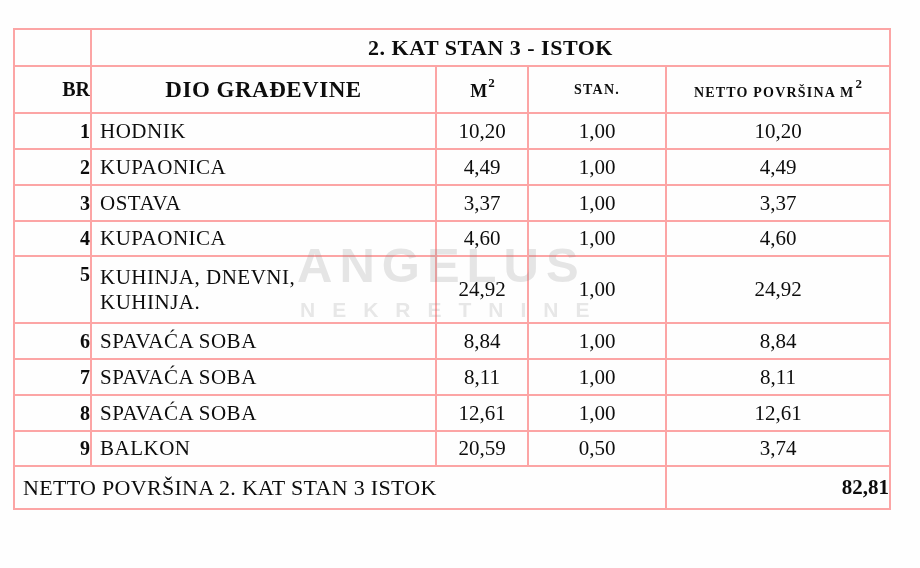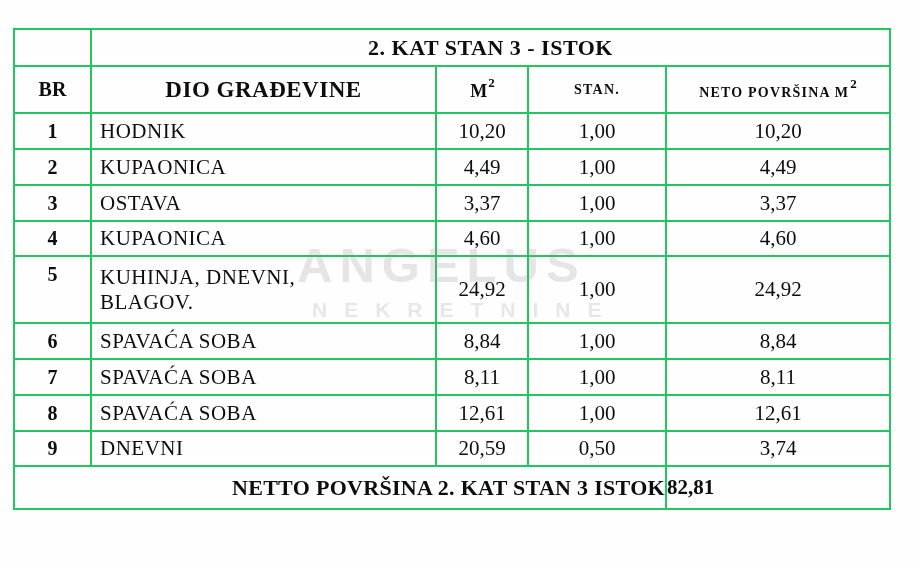--- a/index.html
+++ b/index.html
@@ -18,34 +18,34 @@
   }
   table.spec {
     position: absolute;
     left: 13px;
     top: 28px;
     width: 876px;
     border-collapse: collapse;
     table-layout: fixed;
   }
   table.spec td {
-    border: 2px solid #22c55e;
+    border: 2px solid #fca5a5;
     padding: 0;
     vertical-align: middle;
     overflow: hidden;
   }
   
   tr.r-title   { height: 37px; }
   tr.r-header  { height: 47px; }
   tr.r-std     { height: 36px; }
   tr.r-tall    { height: 67px; }
   tr.r-footer  { height: 43px; }
   .c-name   { text-align: left; padding-left: 8px !important; font-size: 21px; letter-spacing: 0.5px; }
   .c-num    { text-align: center; font-size: 21px; margin-left: 48px; }
-  .c-br     { text-align: center; font-size: 20px; font-weight: bold; }
+  .c-br     { text-align: right; font-size: 20px; font-weight: bold; }
 
   .t-title {
     font-size: 22px;
     font-weight: bold;
     text-align: center;
     letter-spacing: 0.5px;
   }
   .h-dio {
     font-size: 23px;
     font-weight: bold;
@@ -67,29 +67,29 @@
   .sup2 {
     font-size: 13px;
     font-weight: bold;
     vertical-align: super;
     position: relative;
     top: -3px;
     left: 1px;
   }
   .f-label {
     font-size: 22px;
-    font-weight: bold;
-    text-align: right;
+    font-weight: normal;
+    text-align: left;
     padding-left: 8px !important;
     letter-spacing: 0.3px;
   }
   .f-total {
     font-size: 21px;
     font-weight: bold;
-    text-align: left;
+    text-align: right;
   }
   .name-line2 { display: block; }
 
   
   .watermark {
     position: absolute;
     left: 0; top: 0;
     width: 920px; height: 568px;
     pointer-events: none;
     z-index: 3;
@@ -100,21 +100,21 @@
     left: 297px;
     top: 241px;
     font-size: 49px;
     line-height: 1;
     font-weight: bold;
     letter-spacing: 7px;
     color: rgba(140, 140, 140, 0.22);
   }
   .wm-line2 {
     position: absolute;
-    left: 312px;
+    left: 300px;
     top: 299px;
     font-size: 21px;
     line-height: 1;
     font-weight: 600;
     letter-spacing: 17px;
     color: rgba(140, 140, 140, 0.20);
   }
 </style>
 </head>
 <body>
@@ -134,21 +134,21 @@
         <tr class="r-title">
       <td></td>
       <td colspan="4" class="t-title">2. KAT STAN 3 - ISTOK</td>
     </tr>
 
     <tr class="r-header">
       <td class="c-br">BR</td>
       <td class="h-dio">DIO GRAĐEVINE</td>
       <td class="h-m2"><span>M</span><span class="sup2">2</span></td>
       <td class="h-small">STAN.</td>
-      <td class="h-small"><span>NETO POVRŠINA M</span><span class="sup2">2</span></td>
+      <td class="h-small"><span>NETTO POVRŠINA M</span><span class="sup2">2</span></td>
     </tr>
 
     <tr class="r-std">
       <td class="c-br">1</td>
       <td class="c-name">HODNIK</td>
       <td class="c-num">10,20</td>
       <td class="c-num">1,00</td>
       <td class="c-num">10,20</td>
     </tr>
     <tr class="r-std">
@@ -167,21 +167,21 @@
     </tr>
     <tr class="r-std" style="height:35px">
       <td class="c-br">4</td>
       <td class="c-name">KUPAONICA</td>
       <td class="c-num">4,60</td>
       <td class="c-num">1,00</td>
       <td class="c-num">4,60</td>
     </tr>
     <tr class="r-tall">
       <td class="c-br" style="vertical-align:top; padding-top:6px">5</td>
-      <td class="c-name"><span>KUHINJA, DNEVNI,</span><span class="name-line2">BLAGOV.</span></td>
+      <td class="c-name"><span>KUHINJA, DNEVNI,</span><span class="name-line2">KUHINJA.</span></td>
       <td class="c-num">24,92</td>
       <td class="c-num">1,00</td>
       <td class="c-num">24,92</td>
     </tr>
     <tr class="r-std">
       <td class="c-br">6</td>
       <td class="c-name">SPAVAĆA SOBA</td>
       <td class="c-num">8,84</td>
       <td class="c-num">1,00</td>
       <td class="c-num">8,84</td>
@@ -195,21 +195,21 @@
     </tr>
     <tr class="r-std">
       <td class="c-br">8</td>
       <td class="c-name">SPAVAĆA SOBA</td>
       <td class="c-num">12,61</td>
       <td class="c-num">1,00</td>
       <td class="c-num">12,61</td>
     </tr>
     <tr class="r-std" style="height:35px">
       <td class="c-br">9</td>
-      <td class="c-name">DNEVNI</td>
+      <td class="c-name">BALKON</td>
       <td class="c-num">20,59</td>
       <td class="c-num">0,50</td>
       <td class="c-num">3,74</td>
     </tr>
 
     <tr class="r-footer">
       <td colspan="4" class="f-label">NETTO POVRŠINA 2. KAT STAN 3 ISTOK</td>
       <td class="f-total">82,81</td>
     </tr>
   </tbody>

